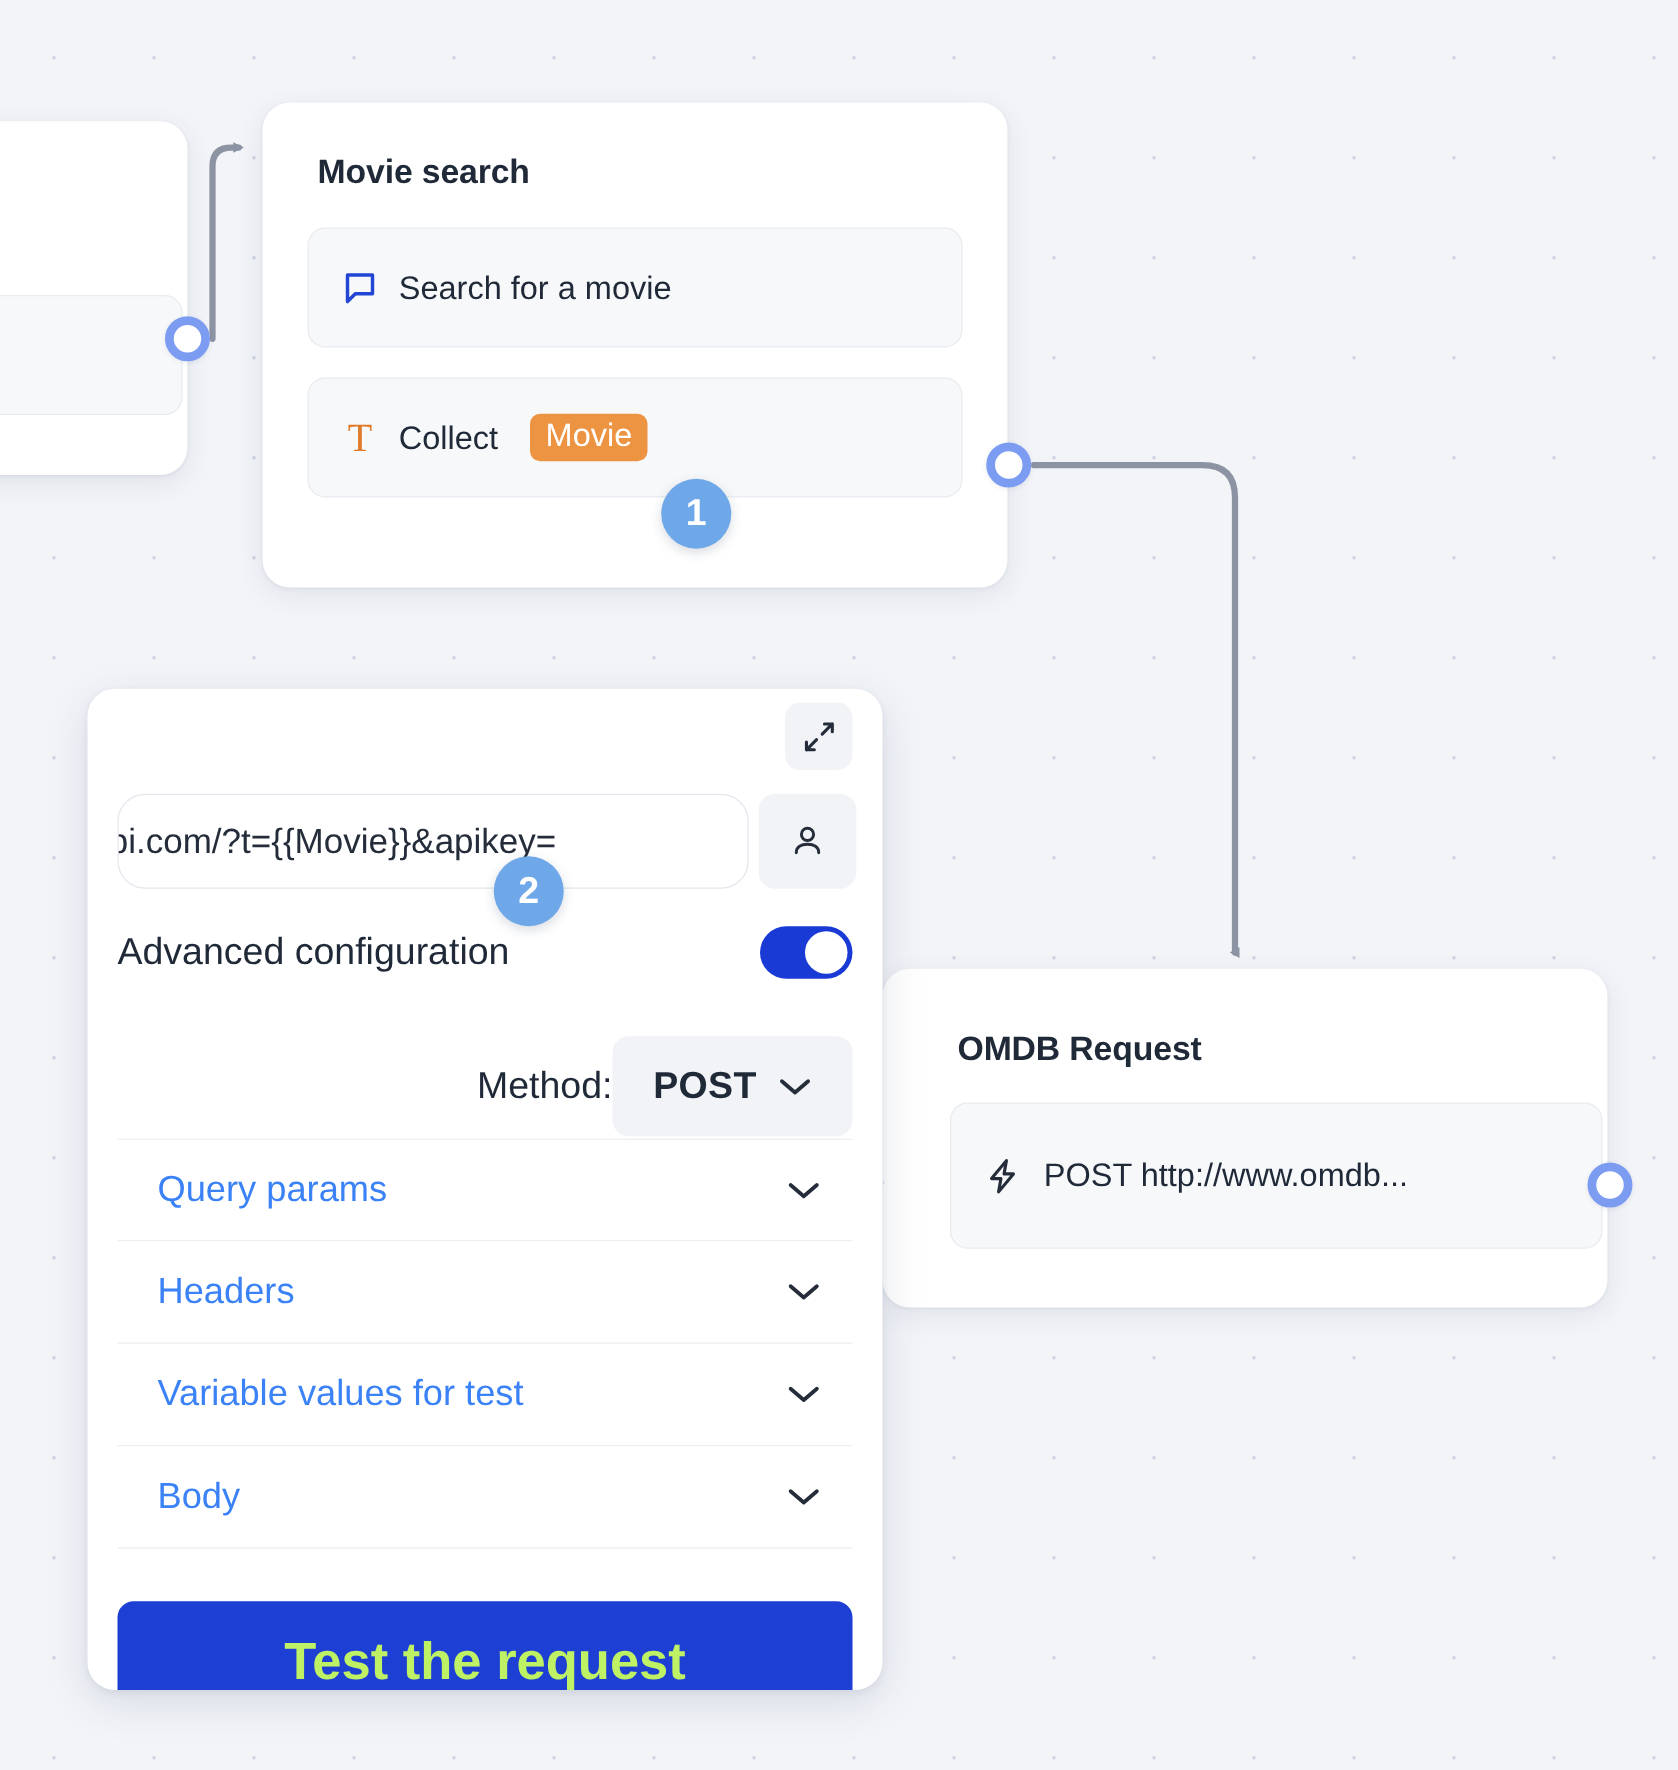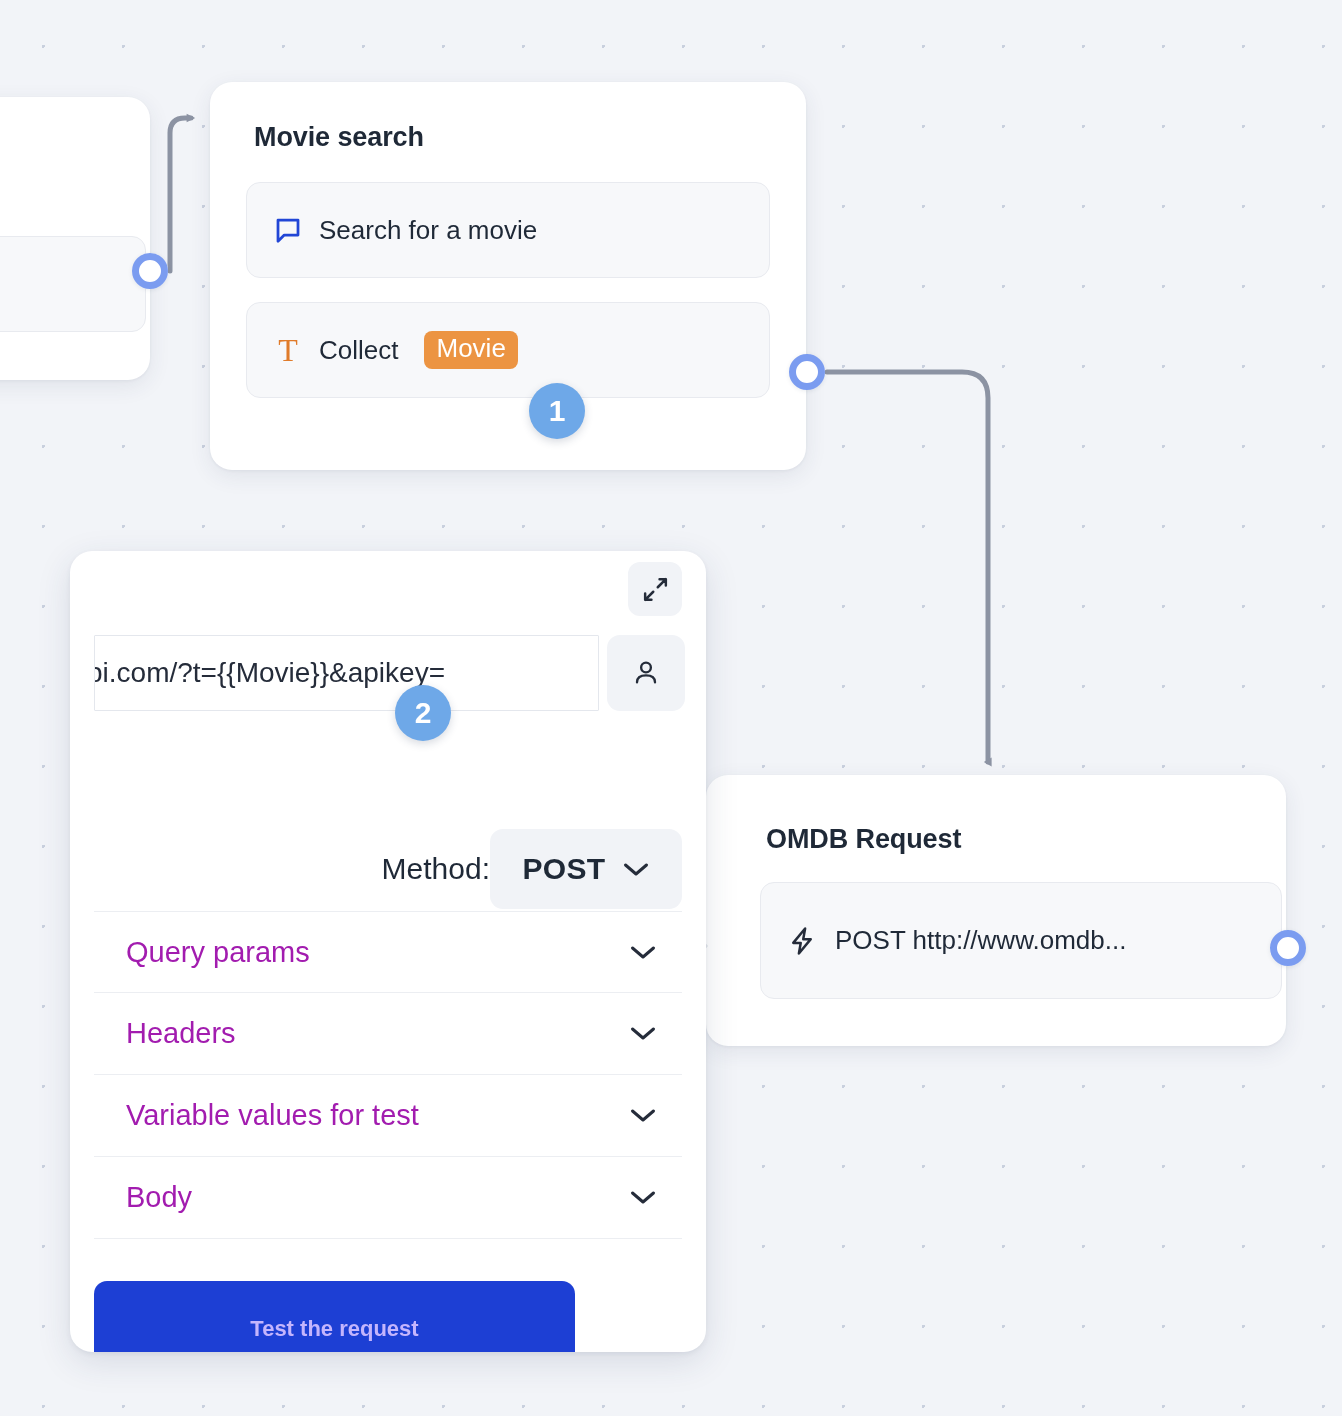--- a/index.html
+++ b/index.html
@@ -218,21 +218,21 @@
     left: 24px;
     top: 84px;
     display: flex;
     align-items: stretch;
     gap: 8px;
   }
   .url-field {
     width: 505px;
     height: 76px;
     border: 1px solid #e4e7ed;
-    border-radius: 1px;
+    border-radius: 22px;
     background: #ffffff;
     display: flex;
     align-items: center;
     overflow: hidden;
   }
   .url-text {
     font-size: 28px;
     color: #252c3a;
     white-space: nowrap;
     padding-left: 6px;
@@ -316,36 +316,36 @@
   .acc-item {
     height: 82px;
     display: flex;
     align-items: center;
     justify-content: space-between;
     padding: 0 26px 0 32px;
     border-bottom: 1px solid #eceef2;
     cursor: pointer;
   }
   .acc-item:first-child { border-top: 1px solid #eceef2; }
-  .acc-label { font-size: 29px; color: #a21caf; }
+  .acc-label { font-size: 29px; color: #3b82f6; }
 
   .chev { width: 26px; height: 15px; display:block; flex:0 0 auto; }
 
   .test-btn {
     position: absolute;
     left: 24px;
     top: 730px;
-    width: 481px;
+    width: 588px;
     height: 95px;
     border: none;
     border-radius: 13px;
     background: #1d3fd4;
-    color: #c4b5fd;
+    color: #bef264;
     font-family: "Liberation Sans", sans-serif;
-    font-size: 22px;
+    font-size: 42px;
     font-weight: 700;
     cursor: pointer;
   }
 </style>
 </head>
 <body>
 
 <div id="canvas"></div>
 
 <svg id="edges" viewBox="0 0 1342 1416" xmlns="http://www.w3.org/2000/svg">
@@ -420,20 +420,24 @@
       <span class="url-text">pi.com/?t={{Movie}}&amp;apikey=</span>
     </div>
     <button class="user-btn">
       <svg width="30" height="30" viewBox="0 0 24 24" fill="none" xmlns="http://www.w3.org/2000/svg">
         <circle cx="12" cy="7.6" r="3.9" stroke="#252c3a" stroke-width="1.9"></circle>
         <path d="M4.8 19.4 C4.8 15.6 8.0 13.9 12 13.9 C16 13.9 19.2 15.6 19.2 19.4" stroke="#252c3a" stroke-width="1.9" stroke-linecap="round"></path>
       </svg>
     </button>
   </div>
 
+  <div class="adv-row">
+    <span class="adv-label">Advanced configuration</span>
+    <div class="toggle"></div>
+  </div>
 
   <div class="method-row">
     <span class="method-label">Method:</span>
     <div class="method-select">
       <span class="method-value">POST</span>
       <svg class="chev" viewBox="0 0 26 15" fill="none" xmlns="http://www.w3.org/2000/svg">
         <path d="M2.5 3 L13 12 L23.5 3" stroke="#252c3a" stroke-width="3" stroke-linecap="round" stroke-linejoin="round"></path>
       </svg>
     </div>
   </div>

